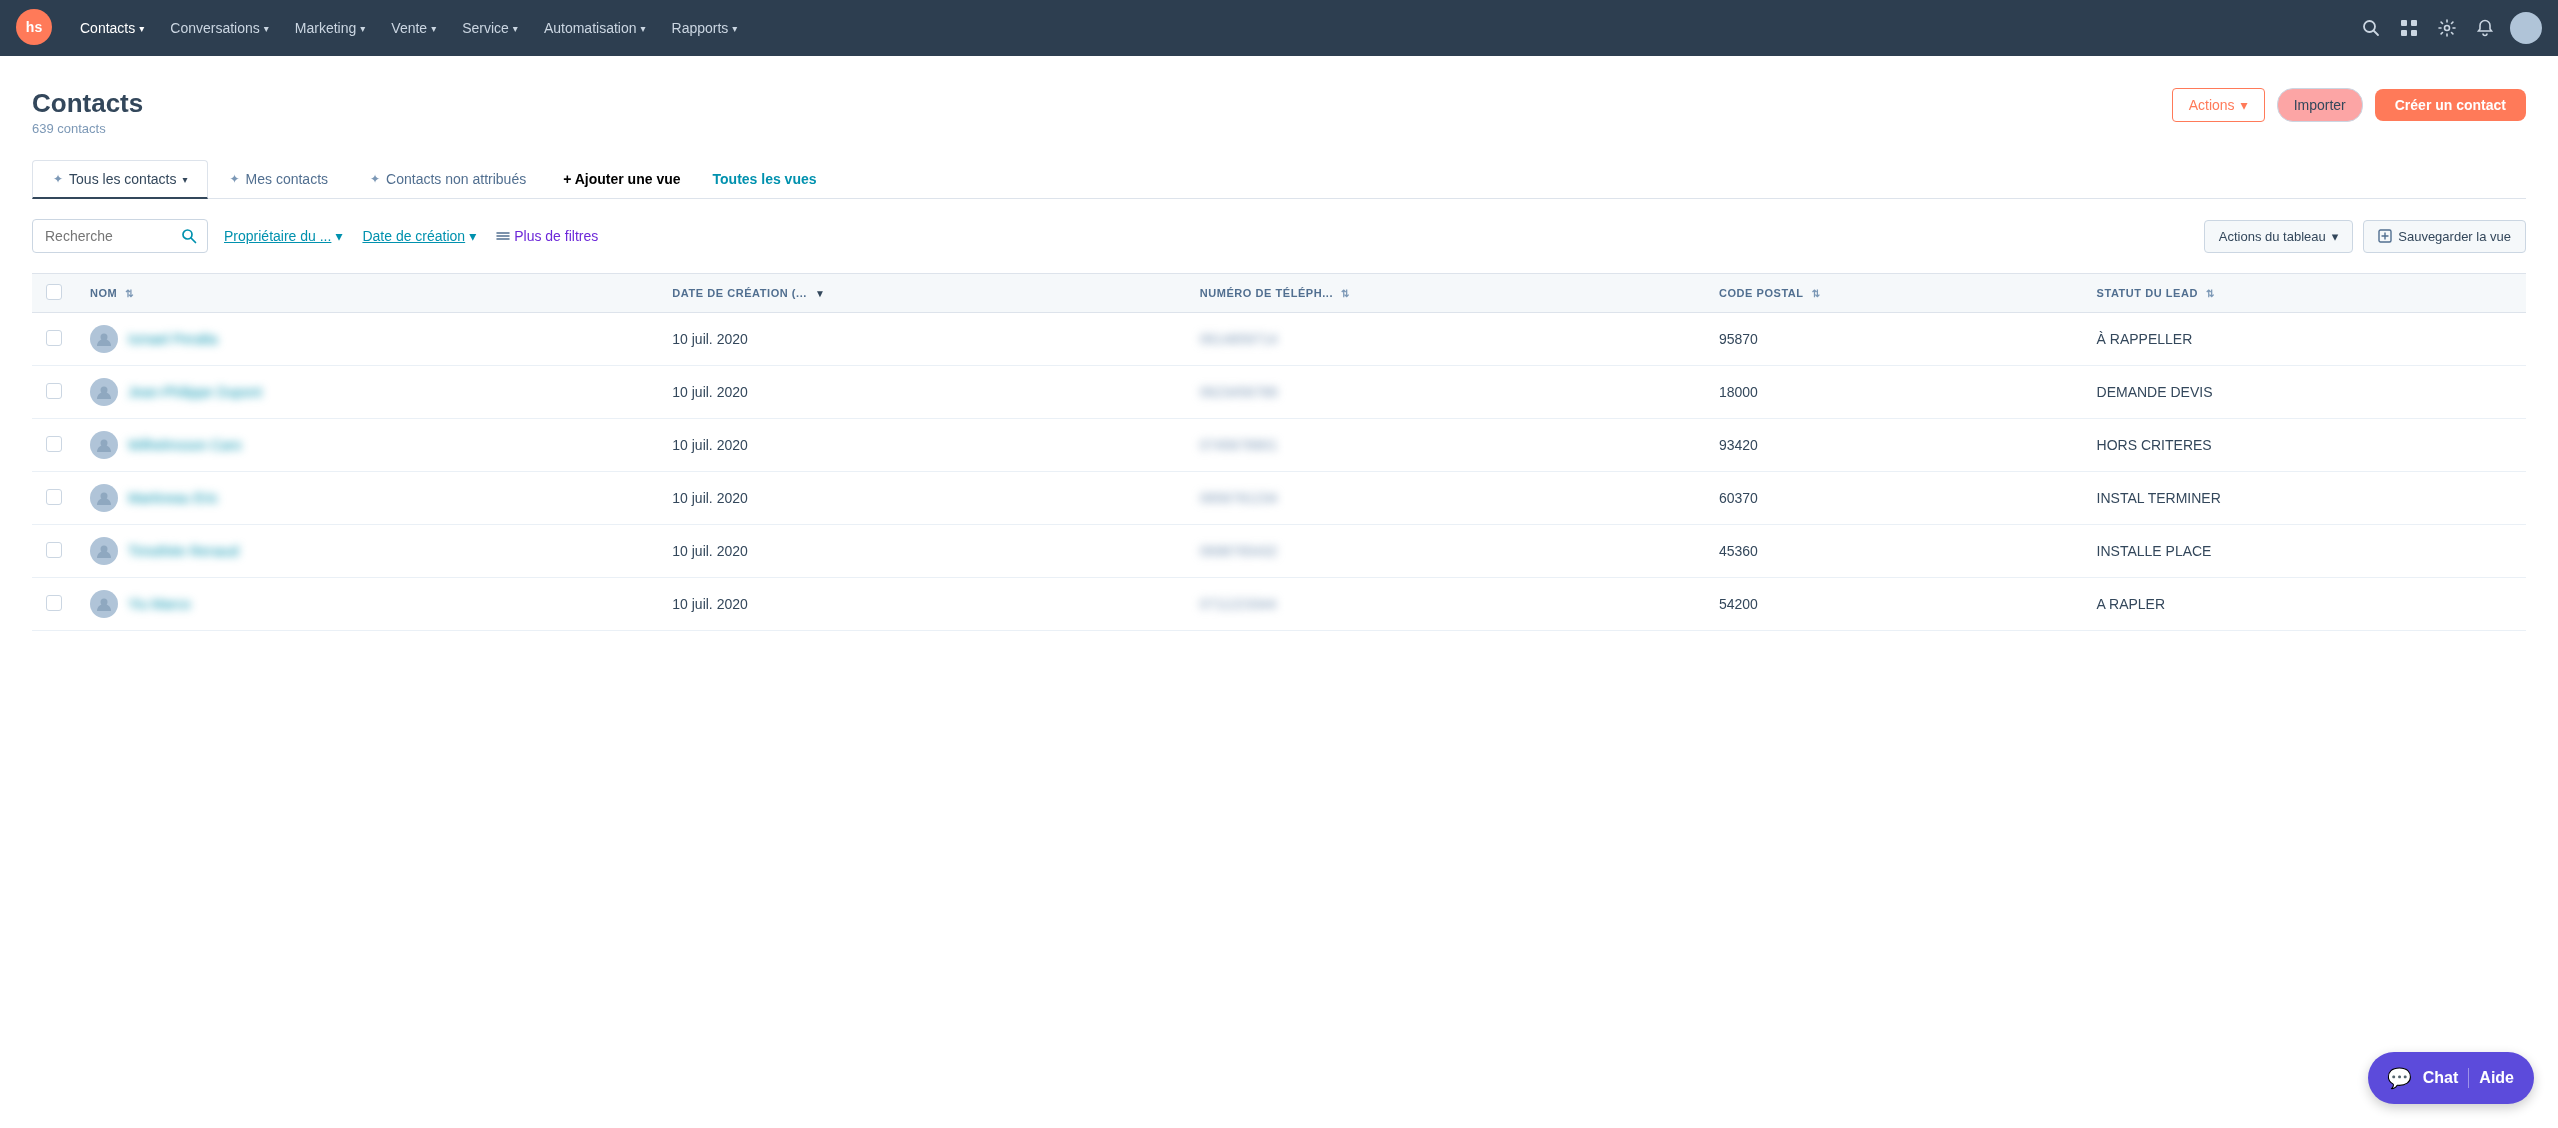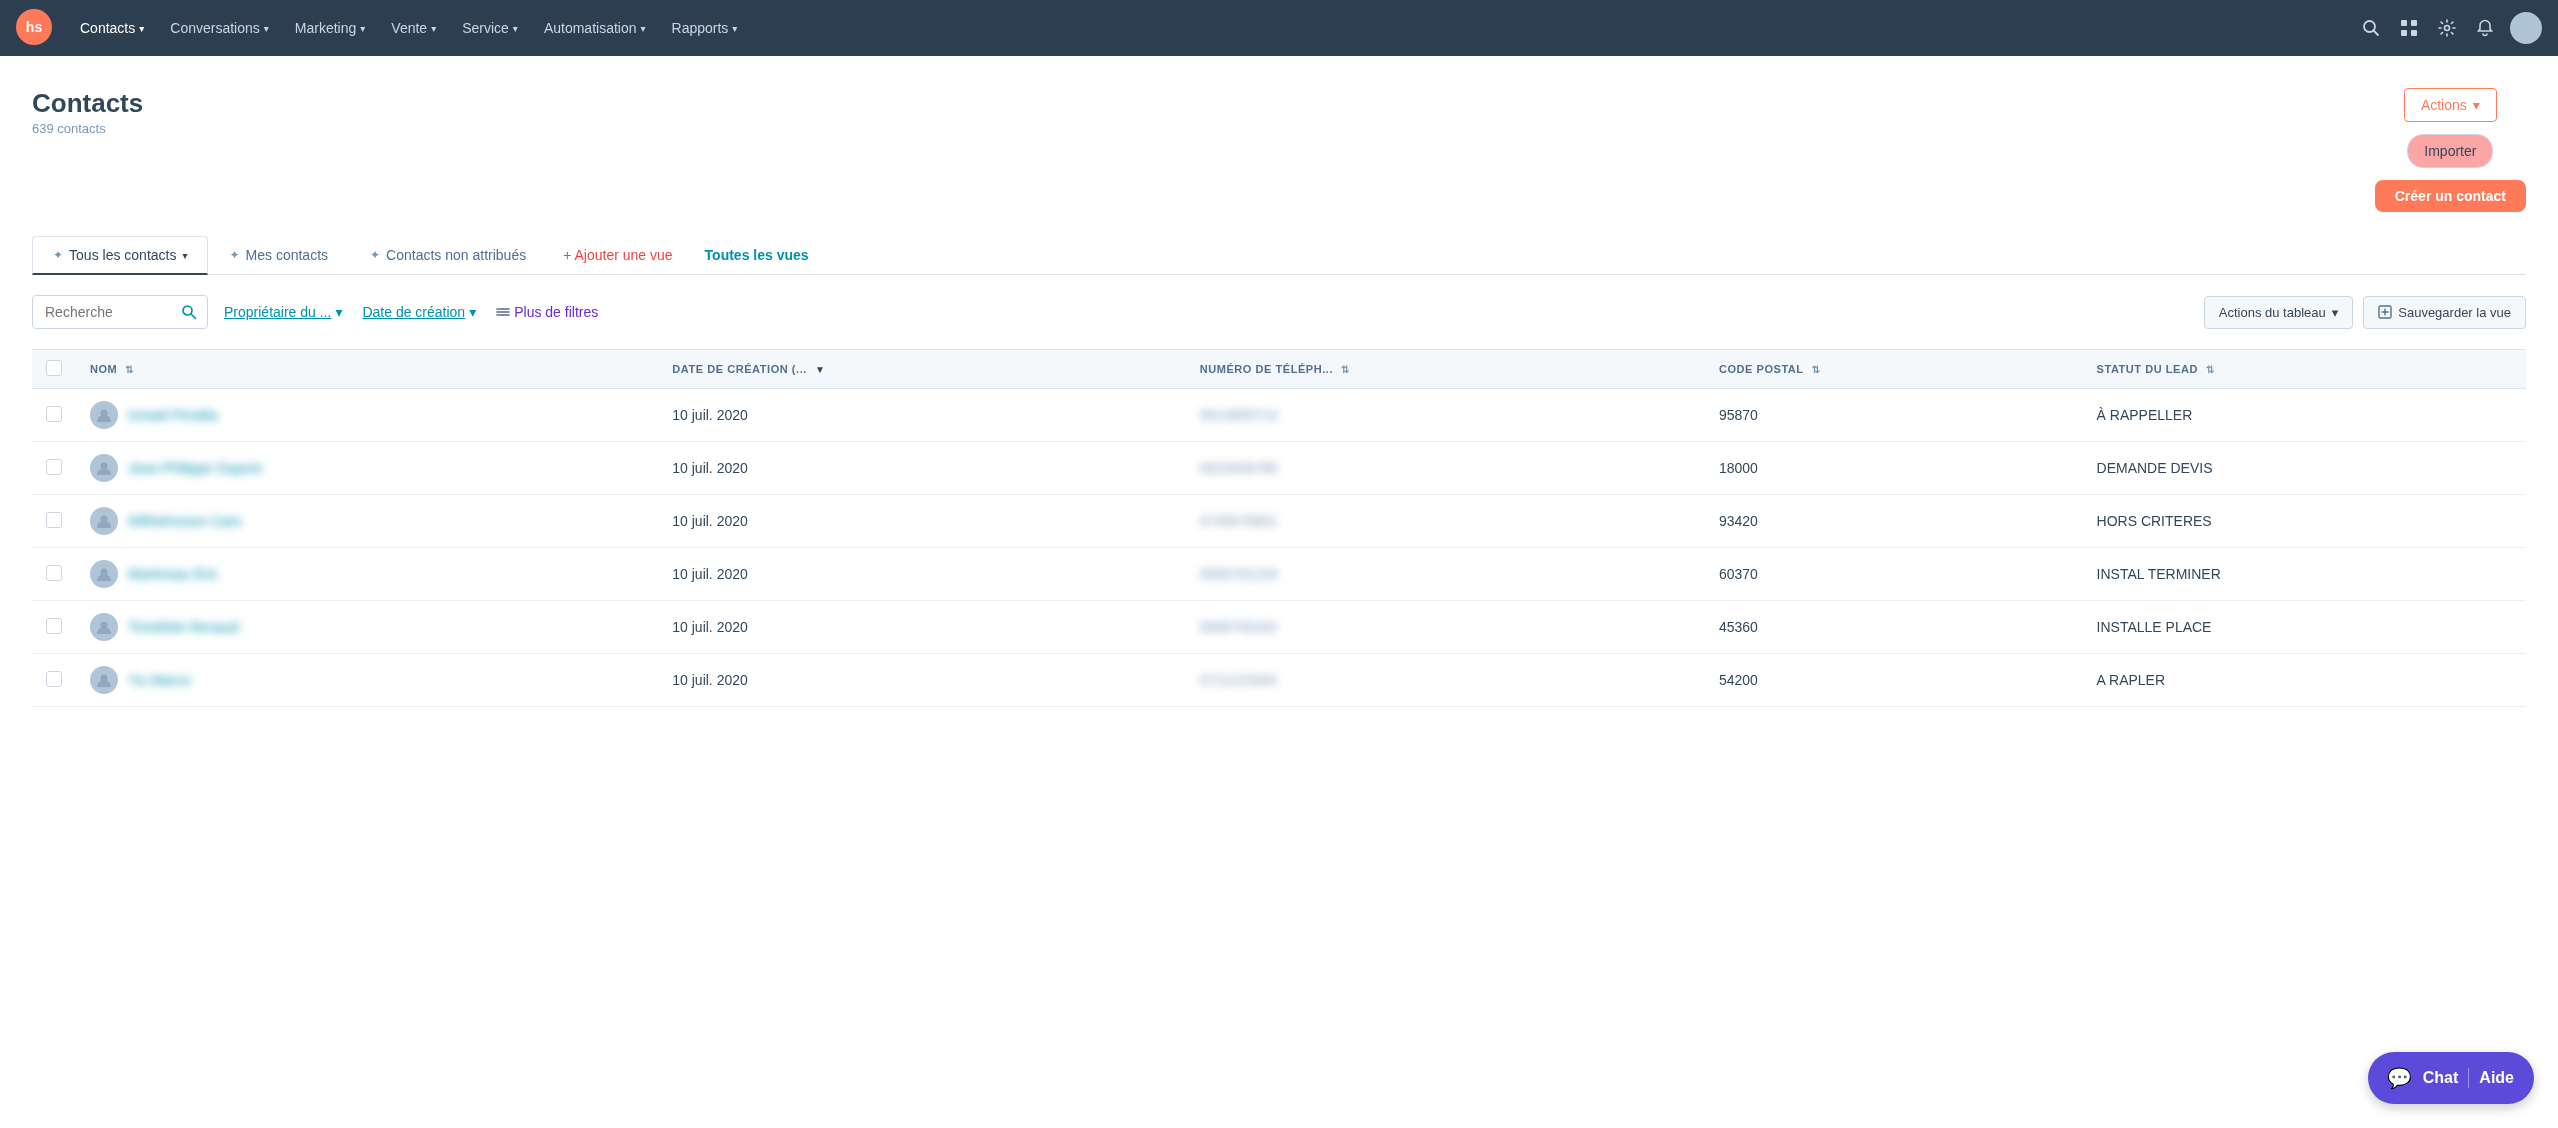--- a/index.html
+++ b/index.html
@@ -80,21 +80,20 @@
     }
     .page-subtitle {
       font-size: 13px;
       color: #7c98b6;
       margin-top: 2px;
     }
     .header-actions {
       display: flex;
       gap: 12px;
       align-items: center;
-      flex-direction: column;
     }
     .btn-outline-orange {
       border: 1px solid #ff7a59;
       color: #ff7a59;
       background: #fff;
       padding: 8px 16px;
       border-radius: 4px;
       cursor: pointer;
       font-size: 14px;
       font-weight: 500;
@@ -153,22 +152,22 @@
       border-left: 1px solid #dde3eb;
       border-right: 1px solid #dde3eb;
       background: #fff;
       border-radius: 4px 4px 0 0;
     }
     .tab-pin { font-size: 12px; color: #7c98b6; }
     .tab-add {
       padding: 10px 16px;
       cursor: pointer;
       font-size: 14px;
-      color: #ef4444;
-      font-weight: 400;
+      color: #000000;
+      font-weight: 700;
       display: flex;
       align-items: center;
       gap: 4px;
       justify-content: center;
     }
     .tab-all-views {
       padding: 10px 16px;
       cursor: pointer;
       font-size: 14px;
       color: #0091ae;

